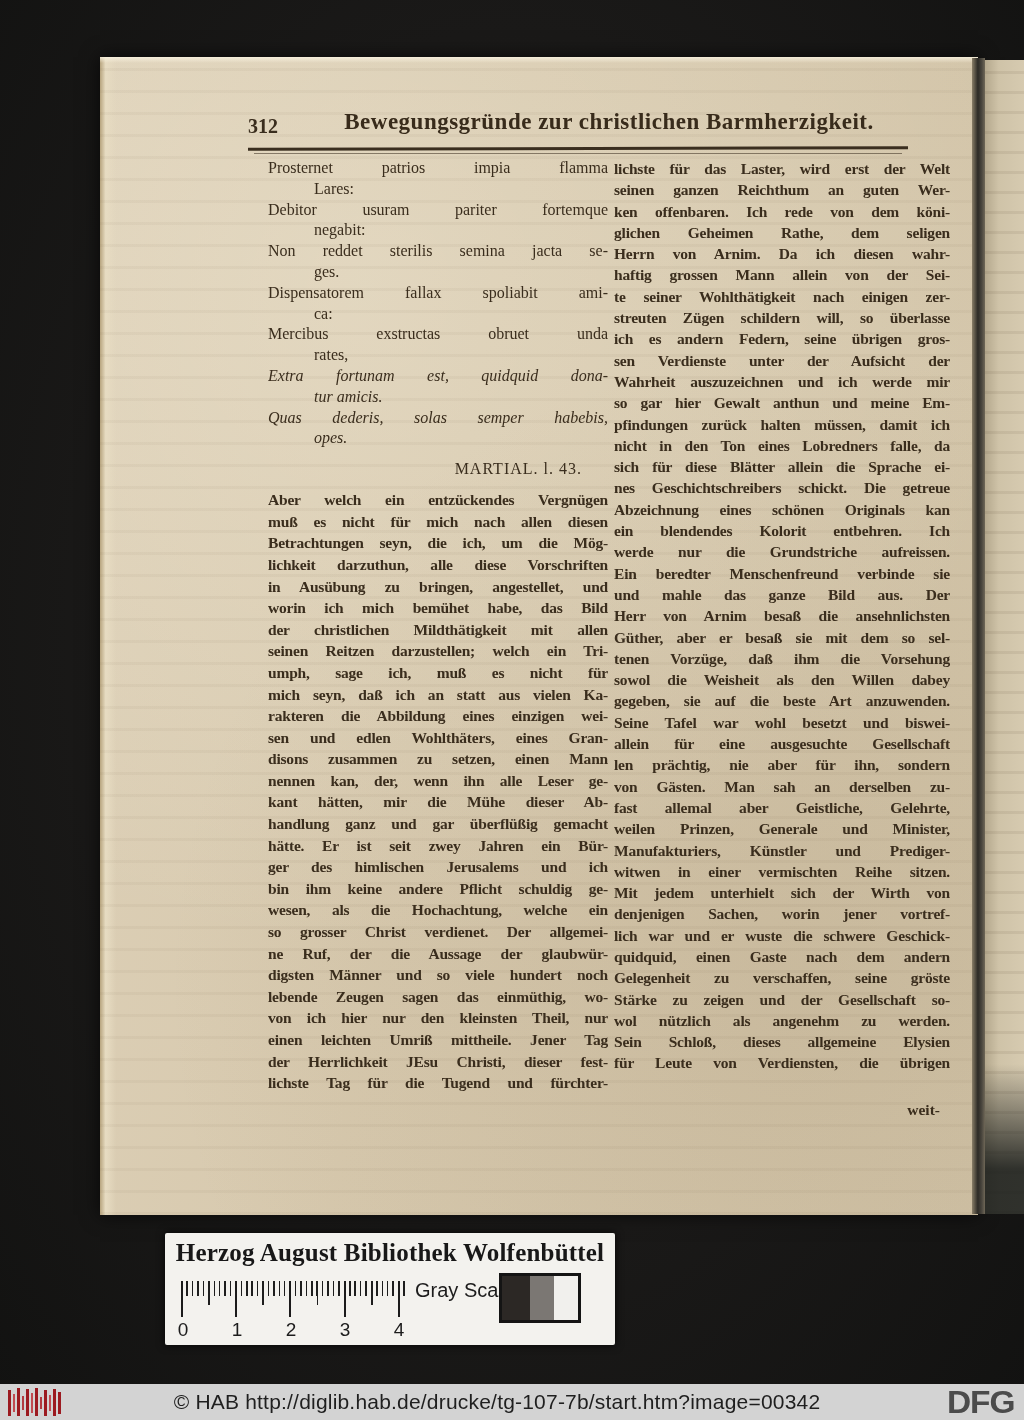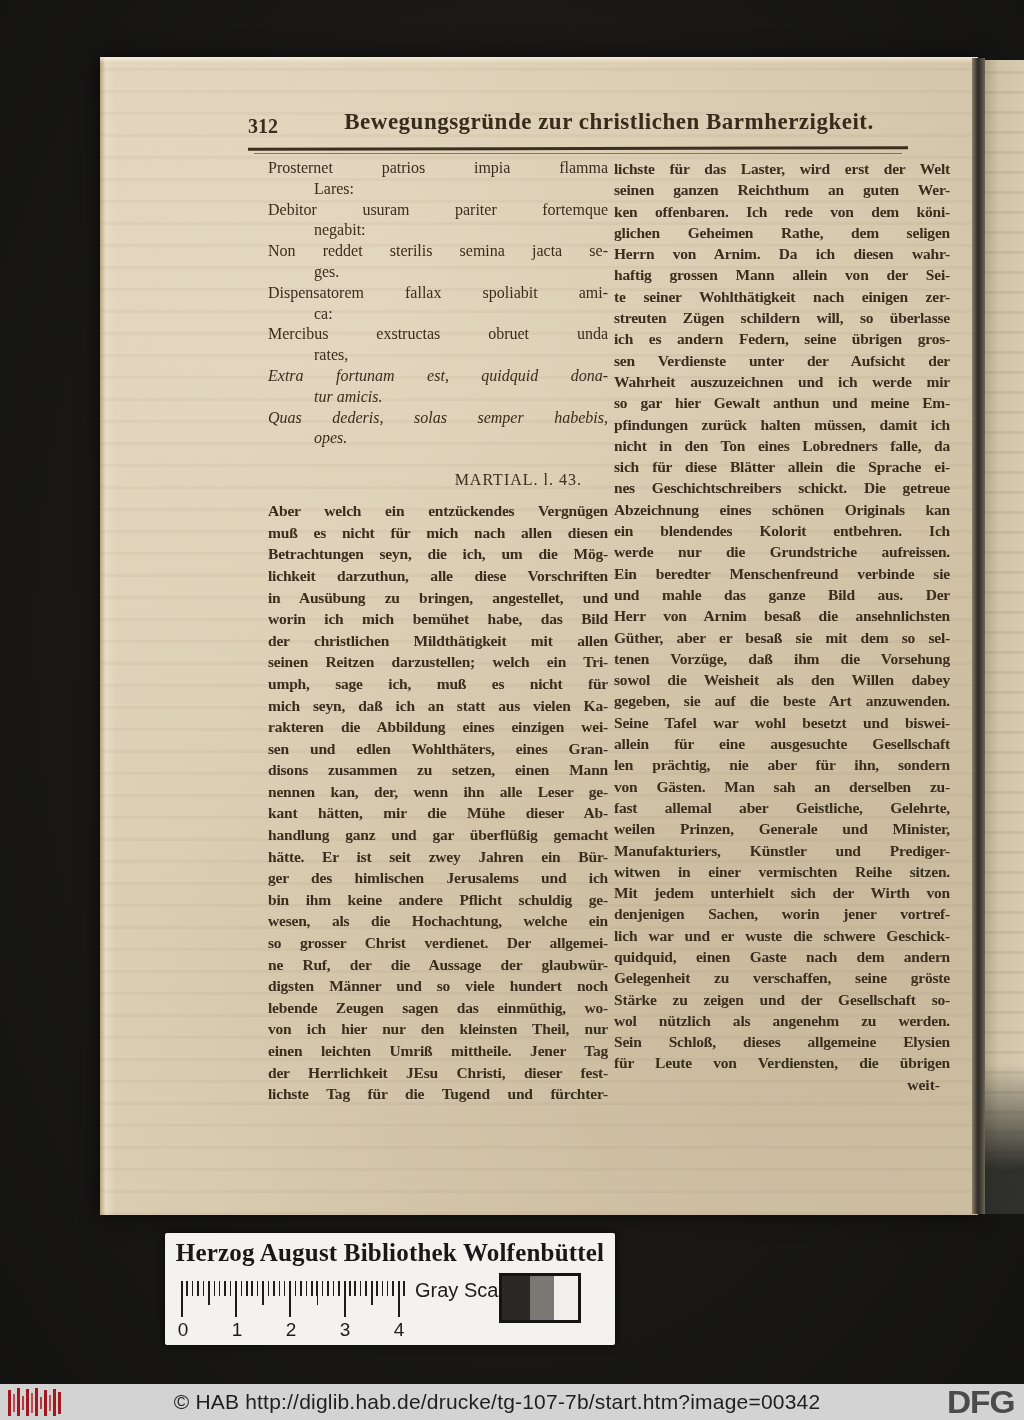--- a/index.html
+++ b/index.html
@@ -40,27 +40,27 @@
 
   
   .col{position:absolute;top:101px;color:#3a2d1d;overflow:hidden;}
   .col-left{left:168px;width:340px;}
   .col-right{left:514px;width:336px;}
 
   .latin{font-size:16px;line-height:20.8px;font-weight:normal;}
   .latin .l1{text-align:justify;text-align-last:justify;-moz-text-align-last:justify;white-space:nowrap;}
   .latin .l2{padding-left:46px;}
   .latin .italic{font-style:italic;}
-  .attribution{margin-top:22px;text-align:right;padding-right:26px;font-size:16px;letter-spacing:1px;}
+  .attribution{margin-top:11px;text-align:right;padding-right:26px;font-size:16px;letter-spacing:1px;}
 
   .bodytext .line{font-size:15.5px;line-height:21.6px;font-weight:bold;letter-spacing:-.2px;
         text-align:justify;text-align-last:justify;-moz-text-align-last:justify;white-space:nowrap;overflow:hidden;}
   .col-left .bodytext{margin-top:11px;}
   .col-right .bodytext .line{line-height:21.3px;}
-  .catchword{font-size:15.5px;font-weight:bold;text-align:right;padding-right:10px;line-height:22px;color:#3a2d1d;}
+  .catchword{font-size:15.5px;font-weight:bold;text-align:right;padding-right:10px;line-height:22px;color:#3a2d1d;margin-top:25px;}
 
   
   .card{position:absolute;left:165px;top:1233px;width:450px;height:112px;background:#f3f2ee;
         border-radius:2px;box-shadow:0 0 8px rgba(0,0,0,.8);}
   .card-title{position:absolute;left:0;right:0;top:6px;text-align:center;
         font-family:"Liberation Serif",serif;font-weight:bold;font-size:25px;color:#181818;letter-spacing:.2px;}
   .ruler{position:absolute;left:16px;top:48px;width:230px;height:58px;}
   .ticks-minor{position:absolute;left:0;top:0;width:226px;height:15px;
         background:repeating-linear-gradient(90deg,#1e1e1e 0 1.5px,transparent 1.5px 5.42px);}
   .ticks-half{position:absolute;left:0;top:0;width:226px;height:24px;

